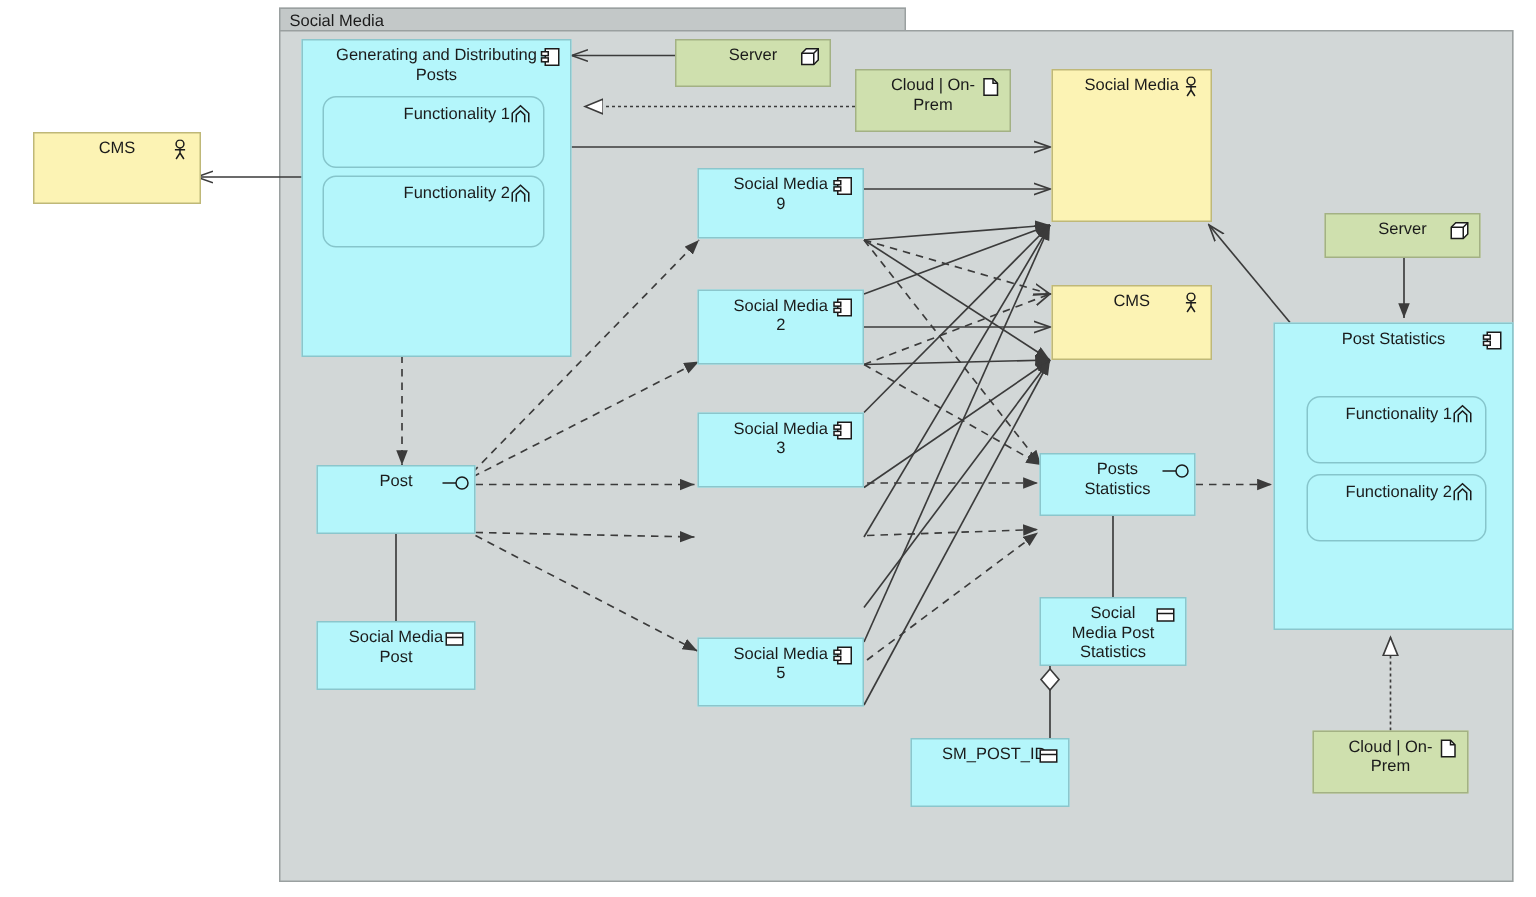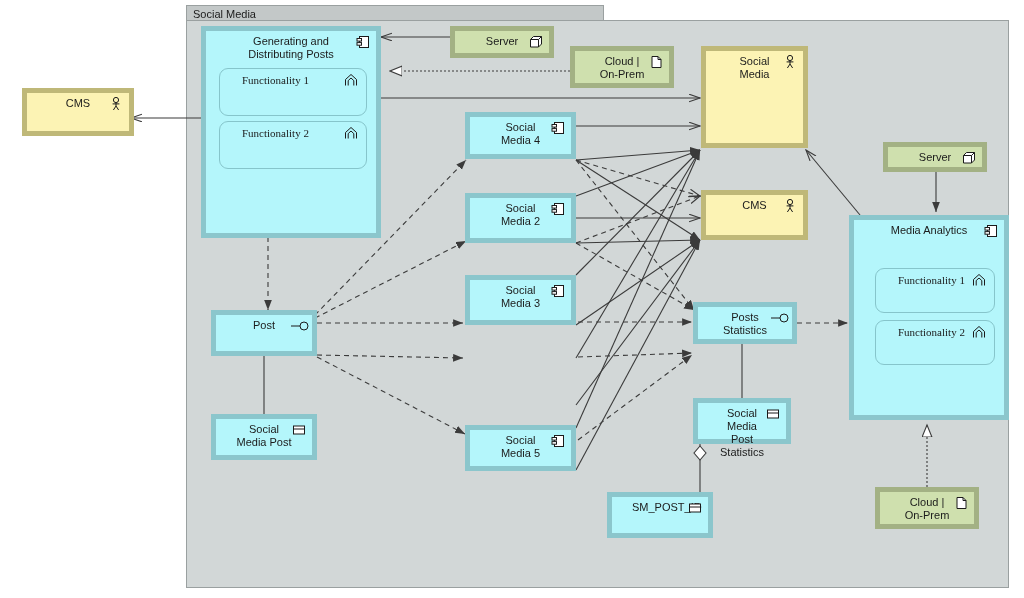--- a/index.html
+++ b/index.html
@@ -9,34 +9,34 @@
   #canvas{position:absolute;left:0;top:0;width:1024px;height:598px;}
 
   
   .pkg-tab{position:absolute;background:#c3c8c8;border:1px solid #9aa0a0;
            box-sizing:border-box;}
   .pkg-tab span{position:absolute;left:6px;top:2px;font-size:11px;color:#1b1b1b;}
   .pkg-body{position:absolute;background:#d2d7d7;border:1px solid #9aa0a0;
             box-sizing:border-box;}
 
   
-  .node{position:absolute;box-sizing:border-box;border:5px solid #4d7c0f;}
+  .node{position:absolute;box-sizing:border-box;border:1px solid #4d7c0f;}
   .node .title{position:absolute;left:0;right:0;top:4px;text-align:center;
                font-size:11px;color:#1b1b1b;line-height:13px;padding:0 20px;}
   .node.cyan{background:#b4f6fb;border-color:#8bc6cc;}
   .node.yellow{background:#fcf3b4;border-color:#bfb878;}
   .node.green{background:#cfe0ae;border-color:#a3b184;}
 
   .node .ico{position:absolute;right:6px;top:4px;width:14px;height:14px;}
 
   
   .func{position:absolute;box-sizing:border-box;border:1px solid #86c5cb;
         border-radius:9px;background:#b4f6fb;}
-  .func .title{position:absolute;left:0;right:0;top:5px;text-align:left;
-               font-size:11px;color:#1b1b1b;padding:0 22px;font-family:Liberation Serif, serif;}
+  .func .title{position:absolute;left:0;right:0;top:5px;text-align:right;
+               font-size:11px;color:#1b1b1b;padding:0 22px;}
   .func .ico{position:absolute;right:8px;top:4px;width:14px;height:14px;}
 
   
   #wires{position:absolute;left:0;top:0;width:1024px;height:598px;
          pointer-events:none;}
 </style>
 </head>
 <body>
 
 <div id="canvas">
@@ -187,21 +187,21 @@
 
   <div class="node green" style="left:883px;top:142px;width:104px;height:30px;">
     <div class="title">Server</div>
     <svg class="ico" viewBox="0 0 14 14">
       <path d="M1.5 4.5 L4.5 1.5 L12.5 1.5 L12.5 9 L9.5 12 L1.5 12 Z" fill="#ffffff" stroke="#1b1b1b" stroke-width="1"></path>
       <path d="M1.5 4.5 L9.5 4.5 L9.5 12 M9.5 4.5 L12.5 1.5" fill="none" stroke="#1b1b1b" stroke-width="1"></path>
     </svg>
   </div>
 
   <div class="node cyan" style="left:849px;top:215px;width:160px;height:205px;">
-    <div class="title">Media Analytics</div>
+    <div class="title">Post Statistics</div>
     <svg class="ico" viewBox="0 0 14 14">
       <rect x="3.5" y="1.5" width="9" height="11" fill="#ffffff" stroke="#1b1b1b" stroke-width="1"></rect>
       <rect x="1" y="3.5" width="4.5" height="2.6" fill="#ffffff" stroke="#1b1b1b" stroke-width="1"></rect>
       <rect x="1" y="7.6" width="4.5" height="2.6" fill="#ffffff" stroke="#1b1b1b" stroke-width="1"></rect>
     </svg>
 
     <div class="func" style="left:21px;top:48px;width:120px;height:45px;">
       <div class="title">Functionality 1</div>
       <svg class="ico" viewBox="0 0 14 14">
         <path d="M1.5 12.5 V6.5 L7 1.5 L12.5 6.5 V12.5" fill="none" stroke="#1b1b1b" stroke-width="1"></path>
@@ -219,21 +219,21 @@
 
   <div class="node green" style="left:875px;top:487px;width:104px;height:42px;">
     <div class="title">Cloud | On-Prem</div>
     <svg class="ico" viewBox="0 0 14 14">
       <path d="M3 1.5 L9 1.5 L12 4.5 L12 12.5 L3 12.5 Z" fill="#ffffff" stroke="#1b1b1b" stroke-width="1"></path>
       <path d="M9 1.5 L9 4.5 L12 4.5" fill="none" stroke="#1b1b1b" stroke-width="1"></path>
     </svg>
   </div>
 
   <div class="node cyan" style="left:465px;top:112px;width:111px;height:47px;">
-    <div class="title">Social Media 4</div>
+    <div class="title">Social Media 9</div>
     <svg class="ico" viewBox="0 0 14 14">
       <rect x="3.5" y="1.5" width="9" height="11" fill="#ffffff" stroke="#1b1b1b" stroke-width="1"></rect>
       <rect x="1" y="3.5" width="4.5" height="2.6" fill="#ffffff" stroke="#1b1b1b" stroke-width="1"></rect>
       <rect x="1" y="7.6" width="4.5" height="2.6" fill="#ffffff" stroke="#1b1b1b" stroke-width="1"></rect>
     </svg>
   </div>
   <div class="node cyan" style="left:465px;top:193px;width:111px;height:50px;">
     <div class="title">Social Media 2</div>
     <svg class="ico" viewBox="0 0 14 14">
       <rect x="3.5" y="1.5" width="9" height="11" fill="#ffffff" stroke="#1b1b1b" stroke-width="1"></rect>

